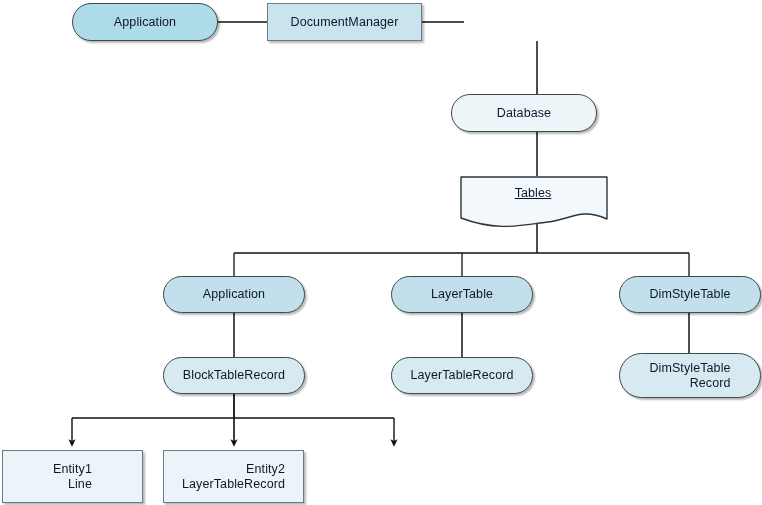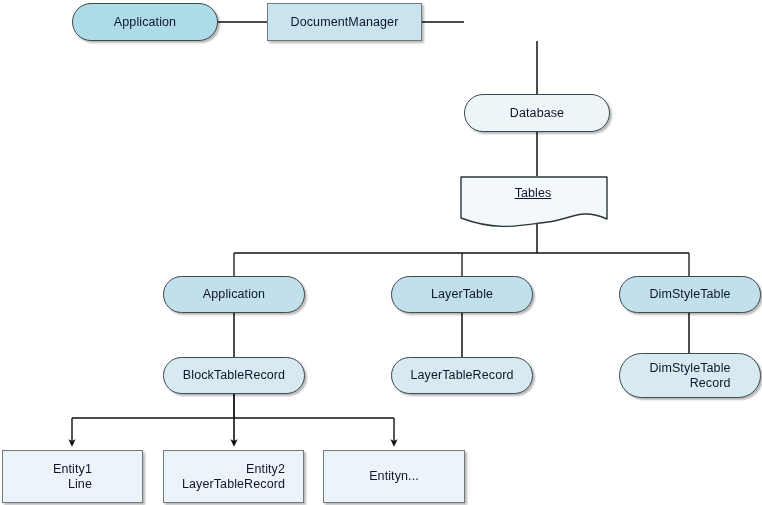--- a/index.html
+++ b/index.html
@@ -101,21 +101,21 @@
 
   <div class="node stadium shadow" style="left: 72px; top: 3px; width: 146px; height: 38px; background: rgb(174, 219, 232);">
     <span>Application</span>
   </div>
 
   <div class="node rect shadow" style="left: 267px; top: 3px; width: 155px; height: 38px; background: rgb(201, 228, 239);">
     <span>DocumentManager</span>
   </div>
 
 
-  <div class="node stadium shadow" style="left: 464px; top: 94px; width: 146px; height: 38px; background: rgb(237, 245, 249);">
+  <div class="node stadium shadow" style="left: 451px; top: 94px; width: 146px; height: 38px; background: rgb(237, 245, 249);">
     <span>Database</span>
   </div>
 
   <div class="node doc" style="left: 460px; top: 176px; width: 146px; height: 47px;">
     <svg width="148" height="52" viewBox="0 0 148 52" xmlns="http://www.w3.org/2000/svg">
       <path d="M 1 1 L 147 1 L 147 43 C 120 31 110 44 88 46 C 62 49 38 56 1 42 Z" fill="#f2f8fb" stroke="#2b3538" stroke-width="1.4" stroke-linejoin="round"></path>
     </svg>
     <span class="doc-label">Tables</span>
   </div>
 
@@ -147,17 +147,14 @@
   <div class="node rect shadow" style="left: 2px; top: 450px; width: 141px; height: 53px; background: rgb(234, 244, 249);">
     <span>Entity1
 Line</span>
   </div>
 
   <div class="node rect shadow" style="left: 163px; top: 450px; width: 141px; height: 53px; background: rgb(234, 244, 249);">
     <span>Entity2
 LayerTableRecord</span>
   </div>
 
-  <div class="node rect shadow" style="left: 323px; top: 450px; width: 142px; height: 53px; background: rgb(234, 244, 249);">
-    <span>Entityn...</span>
-  </div>
 
 </div>
 
 </body></html>

